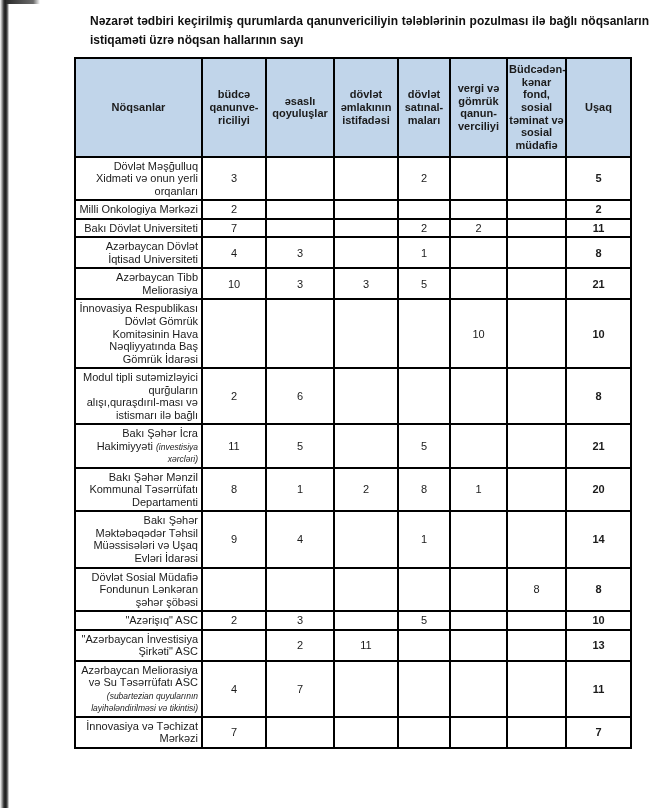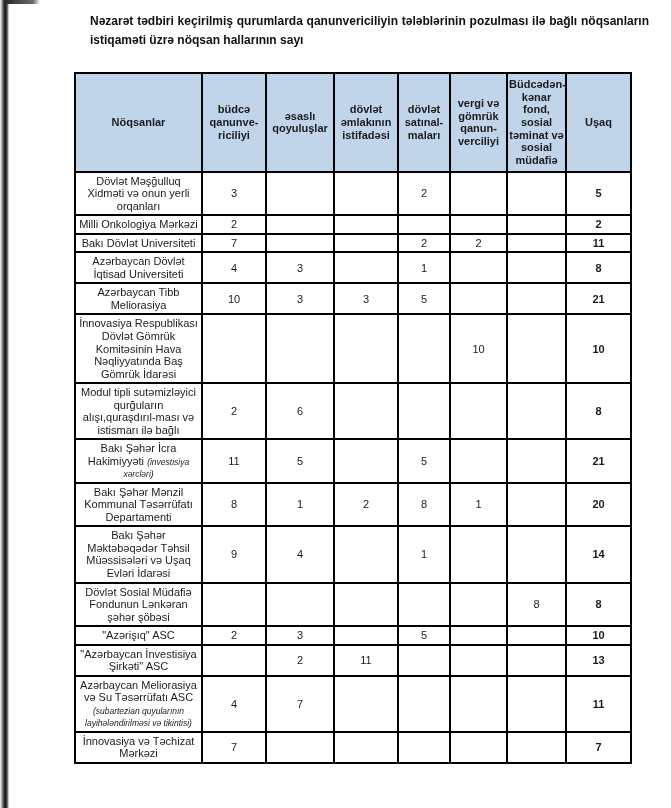--- a/index.html
+++ b/index.html
@@ -19,21 +19,21 @@
   
   .scan-strip{
     position:absolute;left:0;top:0;width:9px;height:808px;
     background:linear-gradient(90deg,#ffffff 0px,#9a9a9a 2px,#2e2e2e 4px,#1d1d1d 6px,#8f8f8f 8px,#ffffff 9px);
   }
   .scan-smudge{
     position:absolute;left:6px;top:0;width:34px;height:4px;
     background:linear-gradient(90deg,#2a2a2a,#6b6b6b 80%,#ffffff);
   }
   .doc-title{
-    margin:12px 22px 23px 90px;
+    margin:12px 22px 8px 90px;
     font-size:12px;
     font-weight:bold;
     line-height:1.55;
     text-align:justify;
     color:#101010;
   }
   table.report{
     margin-left:74px;
     width:556px;
     border-collapse:collapse;
@@ -53,21 +53,21 @@
     line-height:1.15;
     margin-top:48px;
   }
   table.report td{
     background:#ffffff;
     font-size:11px;
     padding:2px 3px;
     line-height:1.14;
   }
   td.name{
-    text-align:center;
+    text-align:right;
     padding-left:5px;
     padding-right:4px;
   }
   td.num{
     text-align:center;
   }
   td.total{
     font-weight:bold;
   }
   .note{

